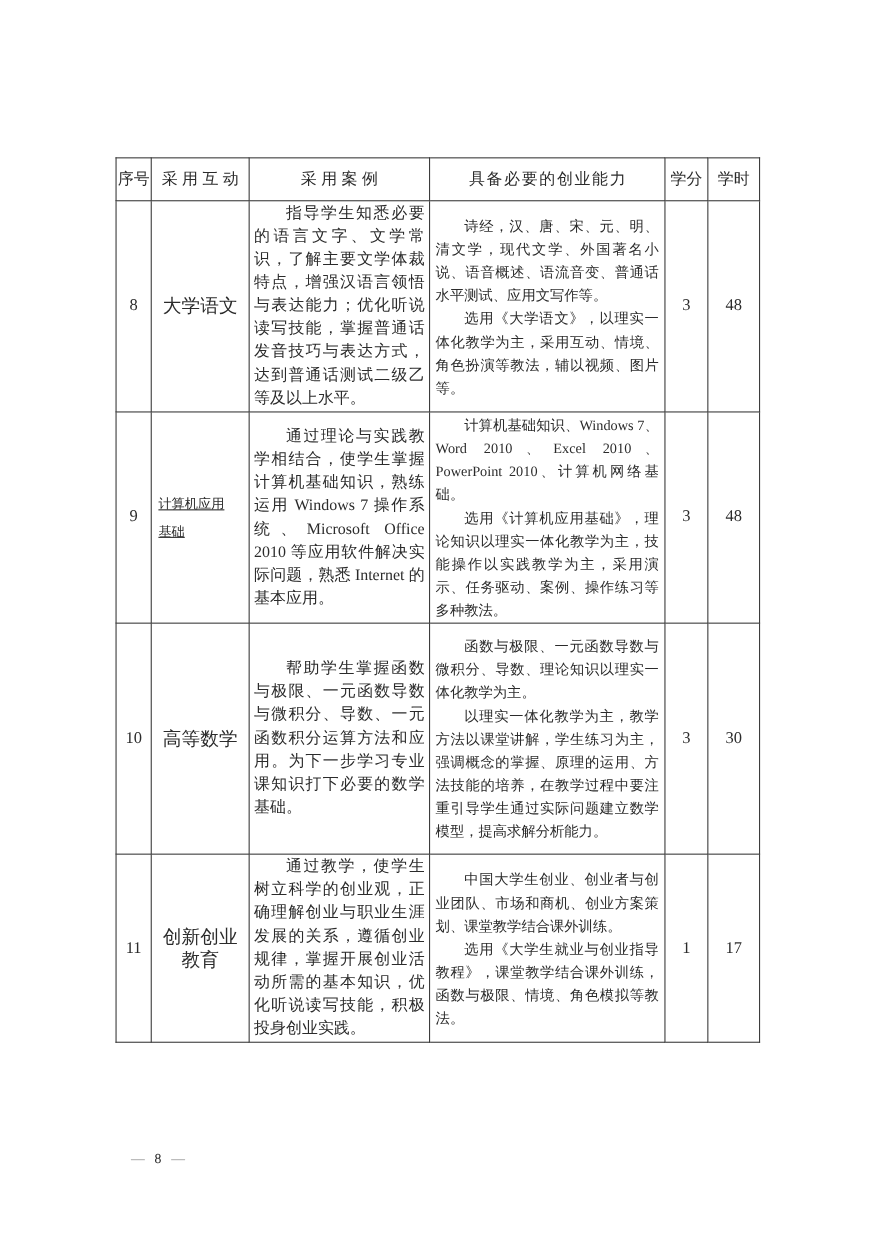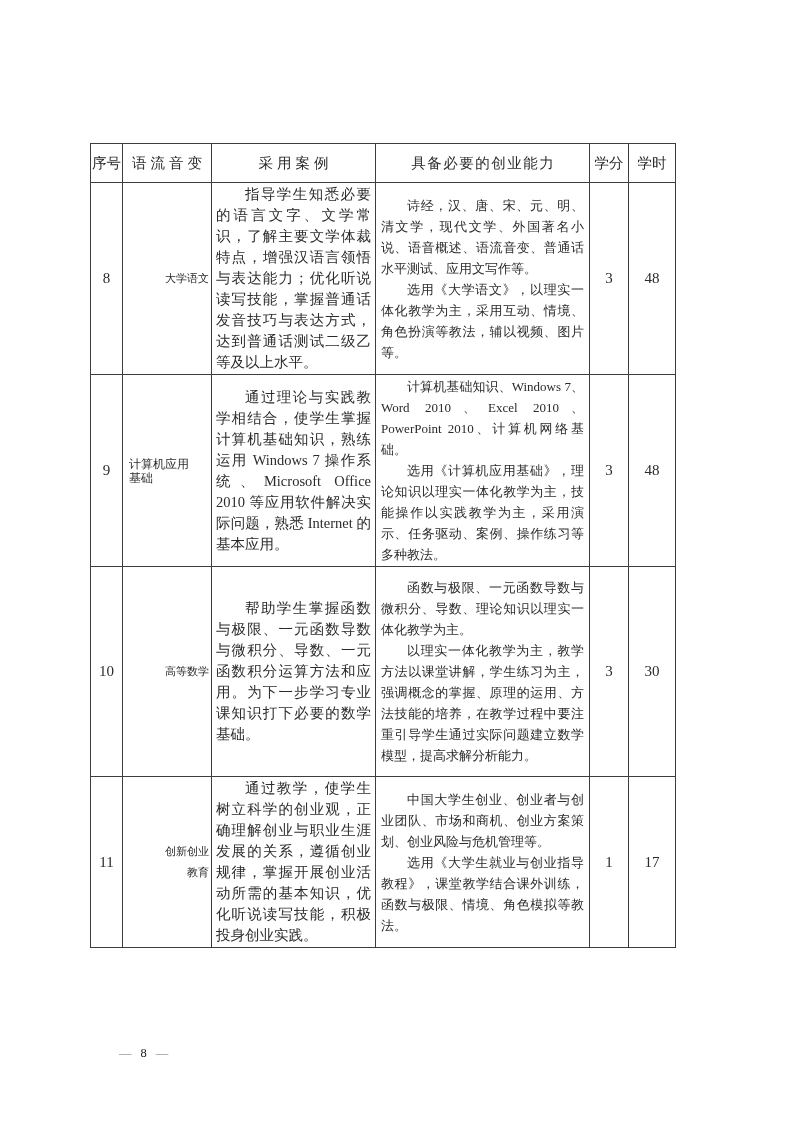--- a/index.html
+++ b/index.html
@@ -4,21 +4,21 @@
 <style>
   html,body{margin:0;padding:0;}
   body{
     width:793px;height:1122px;background:#ffffff;
     font-family:"Liberation Serif","DejaVu Serif",serif;
     color:#2b2b2b;
   }
   .page{position:relative;width:793px;height:1122px;background:#ffffff;overflow:hidden;}
 
   table.course-table{
-    position:absolute;left:90px;top:143px;width:585px;
+    position:absolute;left:105px;top:143px;width:585px;
     border-collapse:collapse;table-layout:fixed;
   }
   .course-table th,.course-table td{
     border:1px solid #3d3d3d;
     font-weight:normal;
     vertical-align:middle;
     overflow:hidden;
   }
   
   .course-table thead tr{height:39px;}
@@ -26,24 +26,24 @@
   .th-no{padding:0 2px;}
   .th-credit{padding:0 5px;}
   .th-hours{padding:0 9px;}
   .th-name{letter-spacing:4px;text-indent:4px;}
   .th-obj{letter-spacing:4px;text-indent:4px;}
   .th-content{letter-spacing:1.5px;text-indent:1.5px;}
 
   
   .c-no{font-size:15px;text-align:center;}
   .c-name{
-    font-size:11px;text-align:right;line-height:21px;
+    font-size:17px;text-align:center;line-height:21px;
     white-space:pre-line;padding:0 2px;
   }
-  .c-name.small{font-size:12px;text-align:left;padding:0 6px;line-height:14px;}
+  .c-name.small{font-size:12px;text-align:left;padding:0 6px;line-height:25px;text-decoration:underline;}
   .c-obj{font-size:14.5px;padding:0 4px;}
   .c-content{font-size:13px;padding:0 5px;}
   .c-obj p,.c-content p{
     margin:0;text-indent:2em;line-height:21px;
     text-align:justify;
   }
   .c-credit,.c-hours{font-size:15px;text-align:center;}
 
   
   .footer{
@@ -64,21 +64,21 @@
       <col style="width:32px">
       <col style="width:89px">
       <col style="width:164px">
       <col style="width:214px">
       <col style="width:39px">
       <col style="width:47px">
     </colgroup>
     <thead>
       <tr>
         <th class="th-no">序号</th>
-        <th class="th-name">语流音变</th>
+        <th class="th-name">采用互动</th>
         <th class="th-obj">采用案例</th>
         <th class="th-content">具备必要的创业能力</th>
         <th class="th-credit">学分</th>
         <th class="th-hours">学时</th>
       </tr>
     </thead>
     <tbody>
       <tr style="height:192px">
         <td class="c-no">8</td>
         <td class="c-name">大学语文</td>
@@ -120,21 +120,21 @@
         <td class="c-hours">30</td>
       </tr>
       <tr style="height:171px">
         <td class="c-no">11</td>
         <td class="c-name">创新创业
 教育</td>
         <td class="c-obj">
           <p>通过教学，使学生树立科学的创业观，正确理解创业与职业生涯发展的关系，遵循创业规律，掌握开展创业活动所需的基本知识，优化听说读写技能，积极投身创业实践。</p>
         </td>
         <td class="c-content">
-          <p>中国大学生创业、创业者与创业团队、市场和商机、创业方案策划、创业风险与危机管理等。</p>
+          <p>中国大学生创业、创业者与创业团队、市场和商机、创业方案策划、课堂教学结合课外训练。</p>
           <p>选用《大学生就业与创业指导教程》，课堂教学结合课外训练，函数与极限、情境、角色模拟等教法。</p>
         </td>
         <td class="c-credit">1</td>
         <td class="c-hours">17</td>
       </tr>
     </tbody>
   </table>
 
   <div class="footer">
     <span class="dash">—</span>

